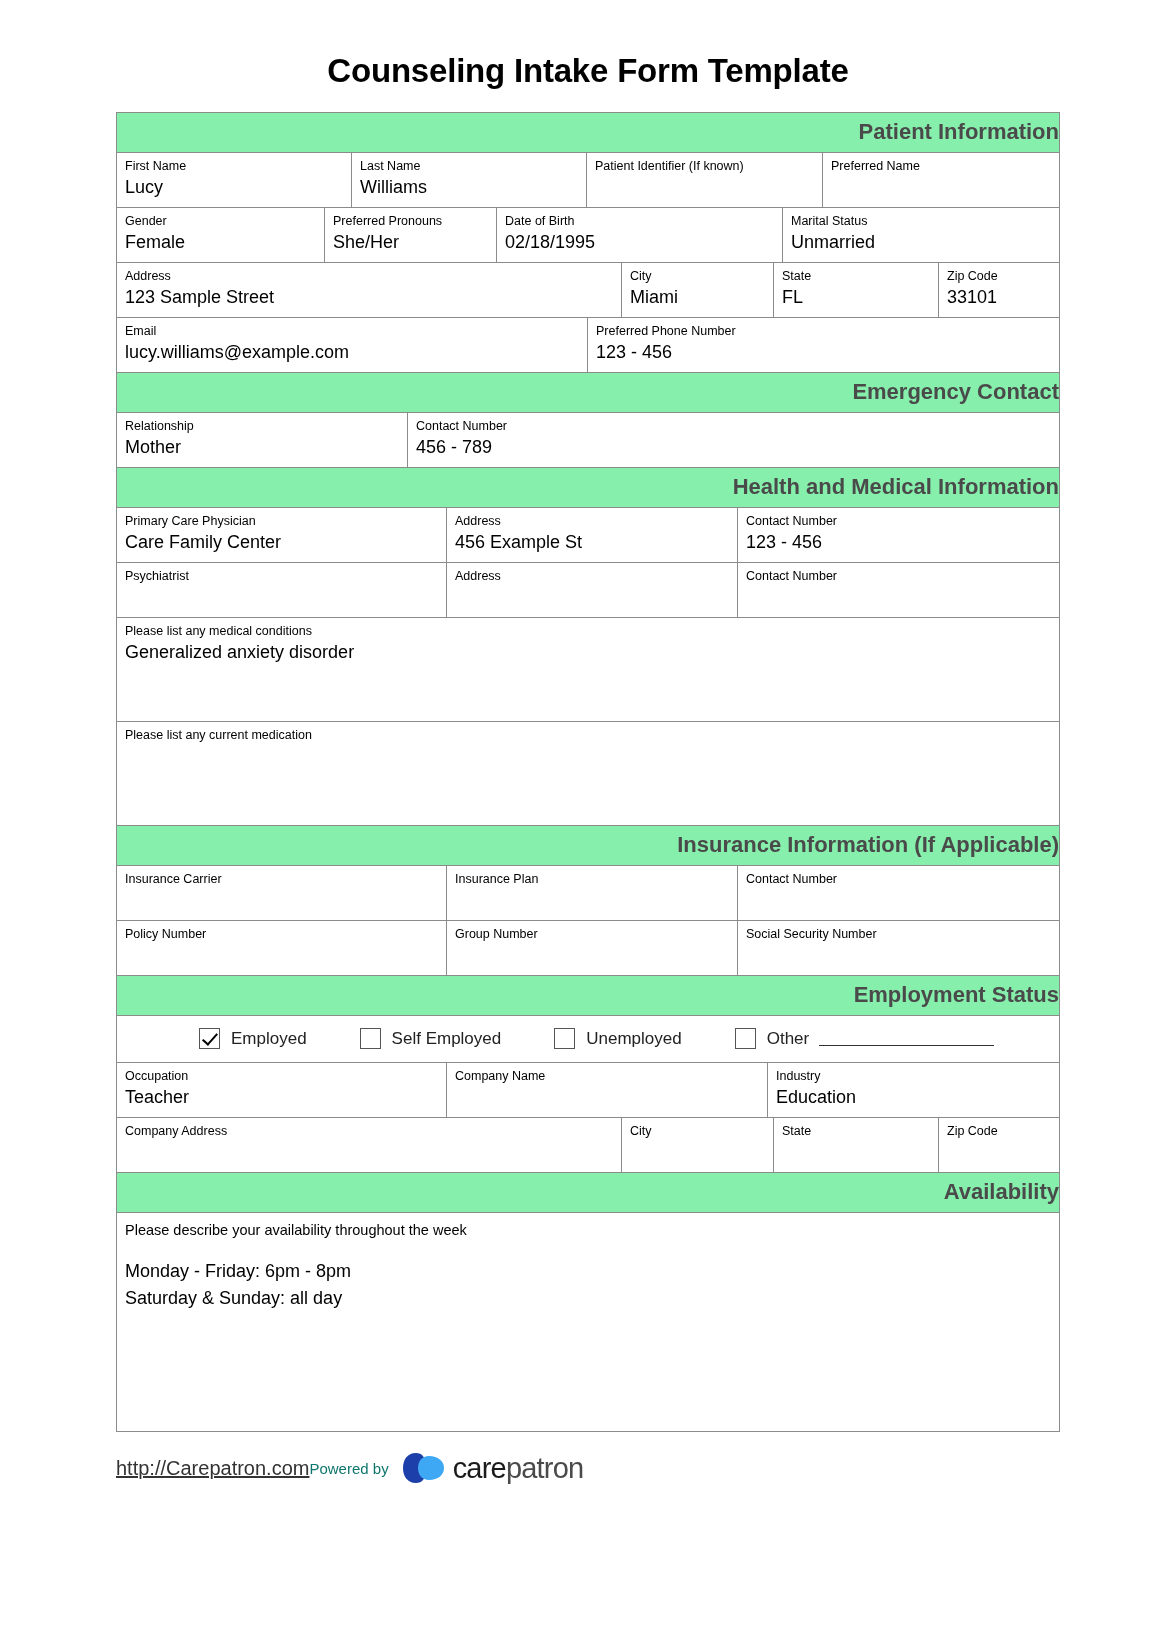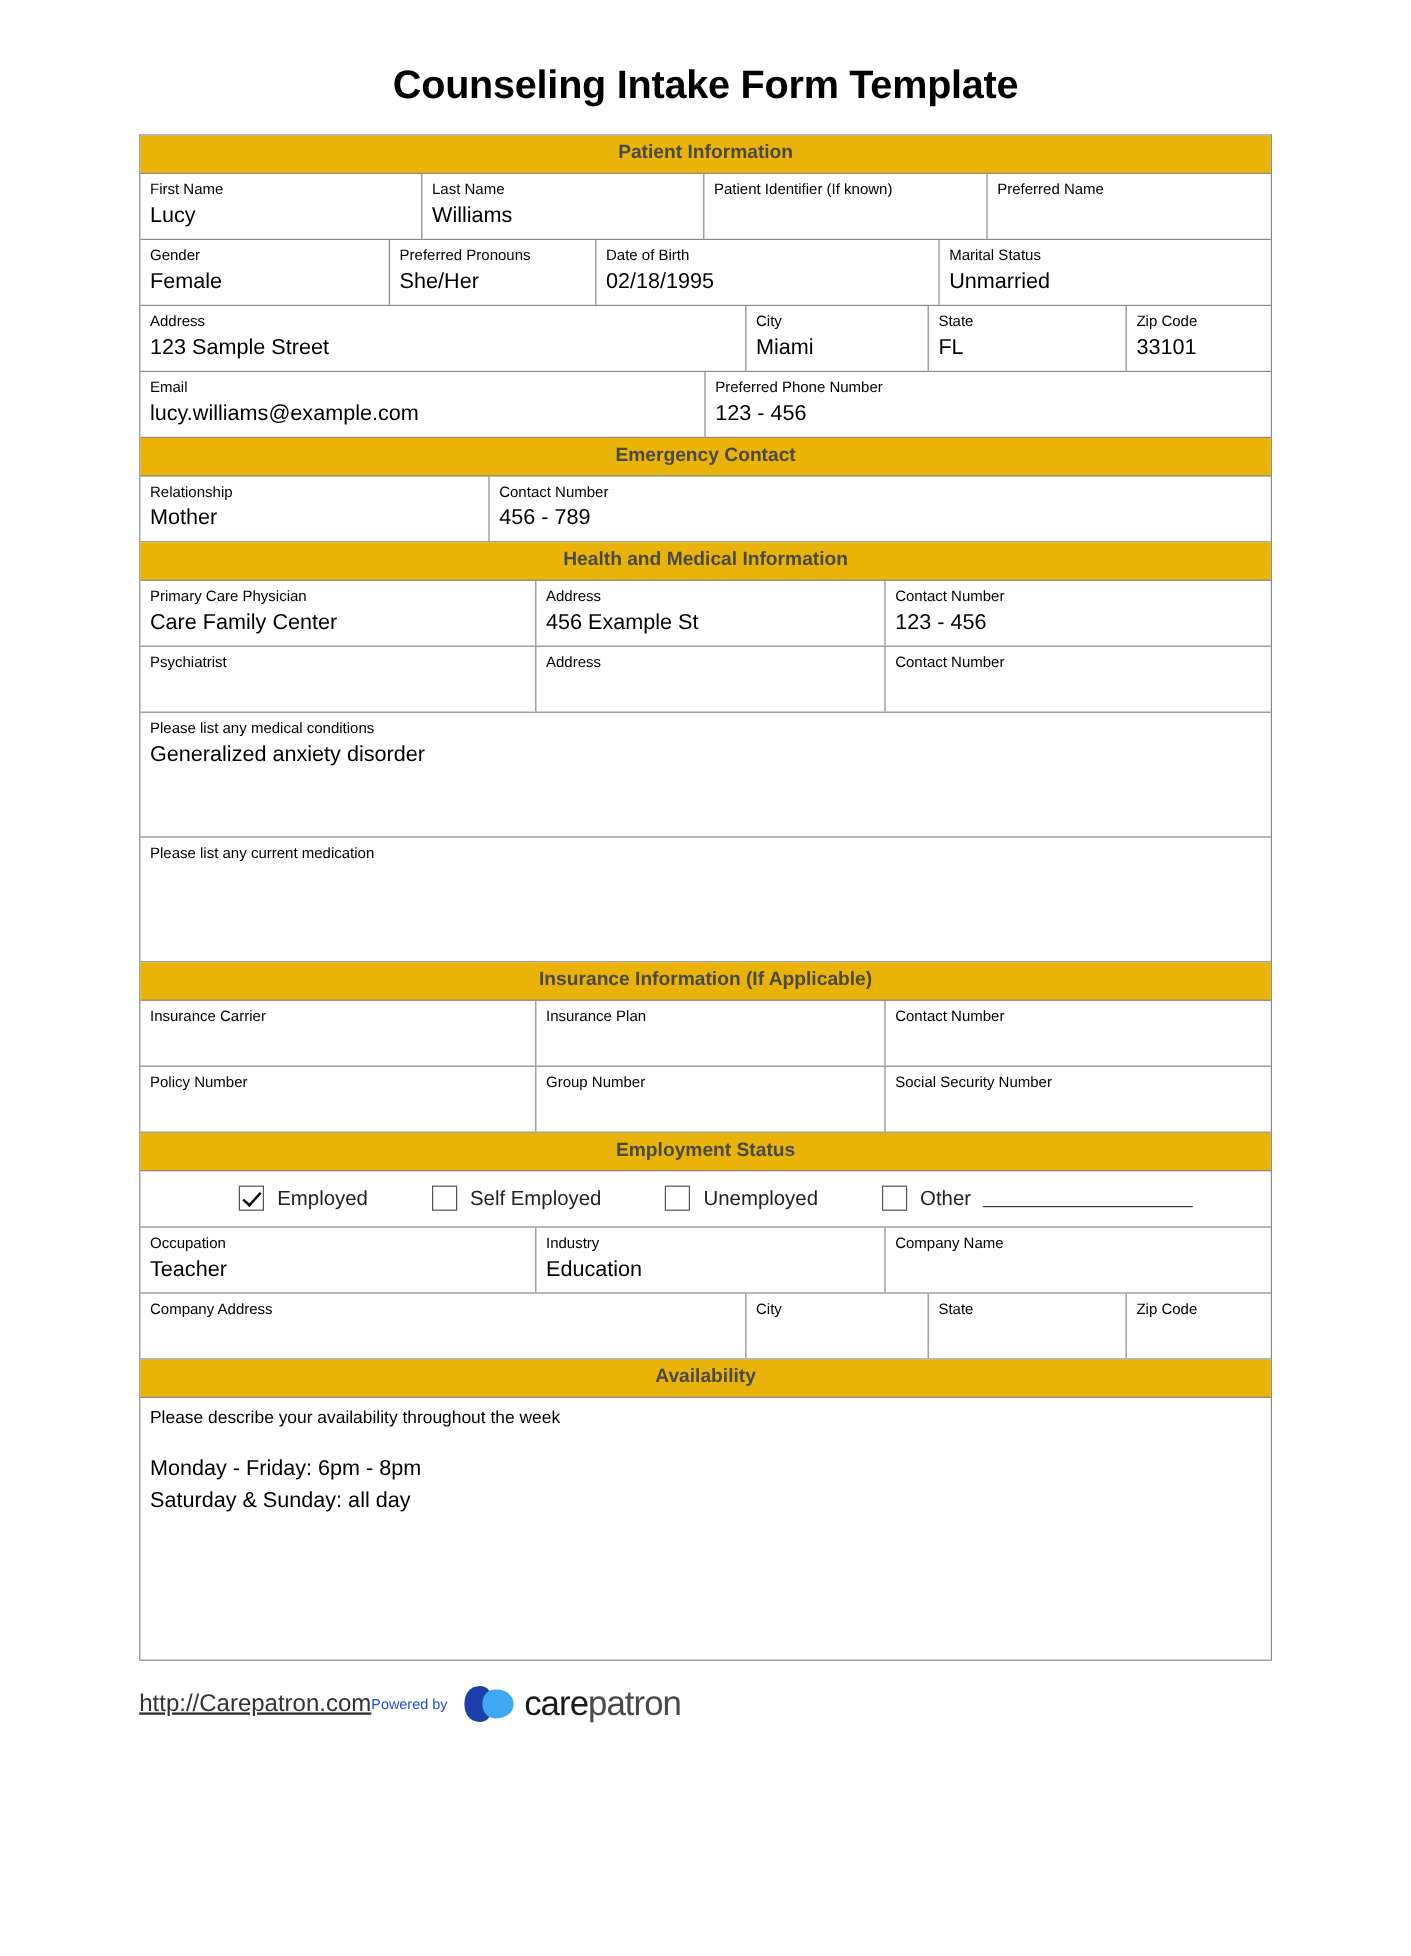--- a/index.html
+++ b/index.html
@@ -24,23 +24,23 @@
     margin: 52px 0 22px 0;
     letter-spacing: -0.2px;
   }
   .form {
     width: 944px;
     margin: 0 auto;
     border: 1px solid #8b8b8b;
     border-bottom: none;
   }
   .section-head {
-    background: #eab308;
-    text-align: center;
-    font-size: 16px;
+    background: #86efac;
+    text-align: right;
+    font-size: 22px;
     font-weight: bold;
     color: #4a4a4a;
     padding: 6px 0 7px 0;
     border-bottom: 1px solid #8b8b8b;
   }
   .row {
     display: flex;
     border-bottom: 1px solid #8b8b8b;
   }
   .cell {
@@ -113,22 +113,22 @@
     font-size: 20px;
     color: #333;
     text-decoration: underline;
   }
   .powered {
     display: flex;
     align-items: center;
     gap: 13px;
   }
   .powered-label {
-    font-size: 12px;
-    color: #1d4ed8;
+    font-size: 15px;
+    color: #0f766e;
   }
   .brand {
     display: flex;
     align-items: center;
     gap: 7px;
   }
   .brand-text {
     font-size: 29px;
     color: #222;
     letter-spacing: -0.8px;
@@ -325,27 +325,27 @@
         <span>Other</span>
         <span class="other-line"></span>
       </div>
     </div>
 
     <div class="row">
       <div class="cell" style="width:330px">
         <span class="lbl">Occupation</span>
         <span class="val">Teacher</span>
       </div>
+      <div class="cell" style="width:321px">
+        <span class="lbl">Company Name</span>
+        <span class="val"></span>
+      </div>
       <div class="cell" style="width:291px">
         <span class="lbl">Industry</span>
         <span class="val">Education</span>
-      </div>
-      <div class="cell" style="width:321px">
-        <span class="lbl">Company Name</span>
-        <span class="val"></span>
       </div>
     </div>
 
     <div class="row">
       <div class="cell" style="width:505px">
         <span class="lbl">Company Address</span>
         <span class="val"></span>
       </div>
       <div class="cell" style="width:152px">
         <span class="lbl">City</span>

